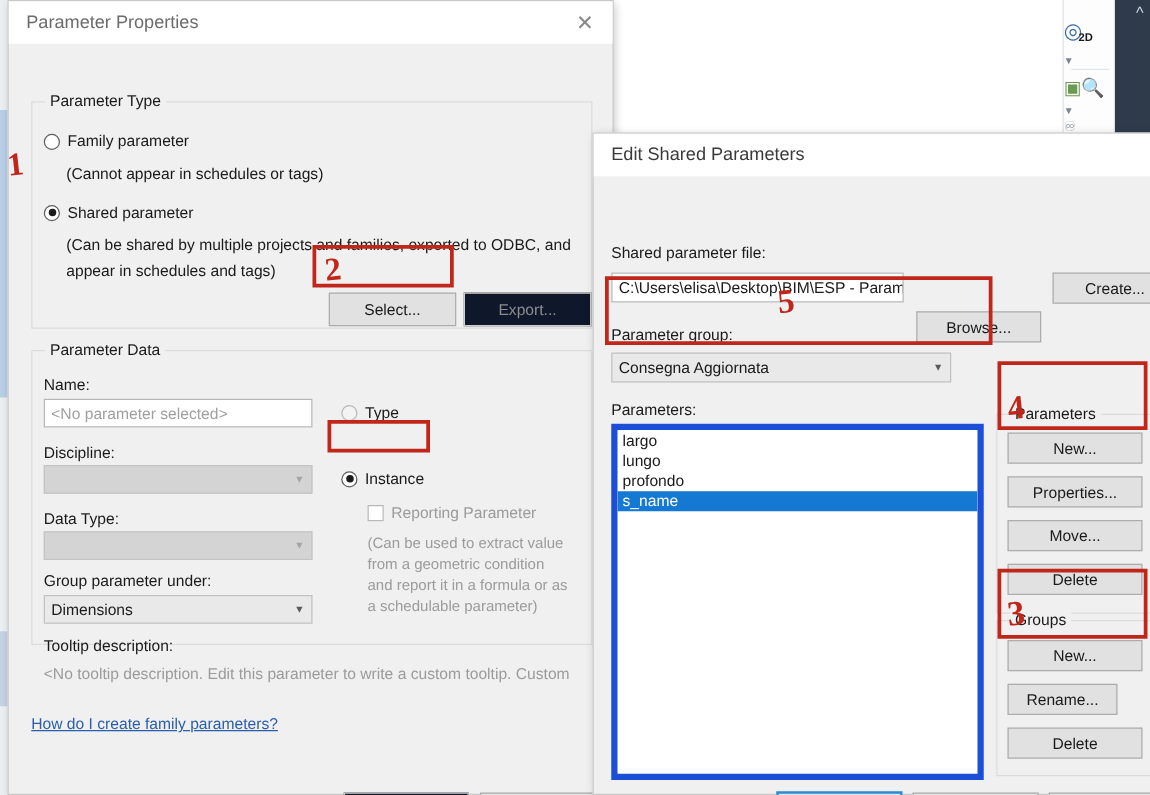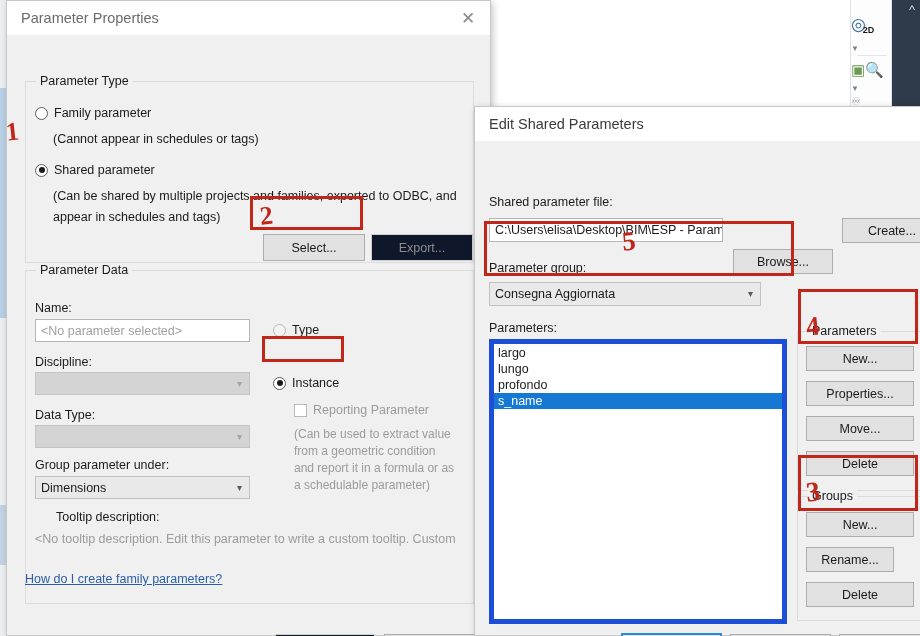--- a/index.html
+++ b/index.html
@@ -252,21 +252,21 @@
       <div class="radio-row" style="left:28px; top:128px;">
         <span class="radio checked"></span>
         <span class="radio-label">Shared parameter</span>
       </div>
       <div class="lbl" style="left:46px; top:154px;">(Can be shared by multiple projects and families, exported to ODBC, and</div>
       <div class="lbl" style="left:46px; top:175px;">appear in schedules and tags)</div>
 
       <div class="btn" style="left:256px; top:199px; width:102px; height:27px;">Select...</div>
       <div class="btn disabled" style="left:364px; top:199px; width:102px; height:27px;">Export...</div>
 
-      <div class="groupbox" style="left:18px; top:235px; width:449px; height:334px;">
+      <div class="groupbox" style="left:18px; top:245px; width:449px; height:236px;">
         <span class="groupbox-title">Parameter Data</span>
       </div>
 
       <div class="lbl" style="left:28px; top:266px;">Name:</div>
       <div class="textbox placeholder" style="left:28px; top:284px; width:215px; height:23px;">&lt;No parameter selected&gt;</div>
 
       <div class="lbl" style="left:28px; top:320px;">Discipline:</div>
       <div class="combo disabled" style="left:28px; top:337px; width:215px; height:23px;">
         <span></span>
         <span class="caret">▾</span>
@@ -277,21 +277,21 @@
         <span></span>
         <span class="caret">▾</span>
       </div>
 
       <div class="lbl" style="left:28px; top:423px;">Group parameter under:</div>
       <div class="combo enabled" style="left:28px; top:441px; width:215px; height:23px;">
         <span>Dimensions</span>
         <span class="caret">▾</span>
       </div>
 
-      <div class="lbl" style="left:28px; top:475px;margin-left:21px;">Tooltip description:</div>
+      <div class="lbl" style="left:28px; top:475px;">Tooltip description:</div>
       <div class="lbl dim" style="left:28px; top:497px;">&lt;No tooltip description. Edit this parameter to write a custom tooltip. Custom</div>
 
       <div class="radio-row" style="left:266px; top:288px;">
         <span class="radio disabled"></span>
         <span class="radio-label">Type</span>
       </div>
 
       <div class="radio-row" style="left:266px; top:341px;">
         <span class="radio checked"></span>
         <span class="radio-label">Instance</span>

